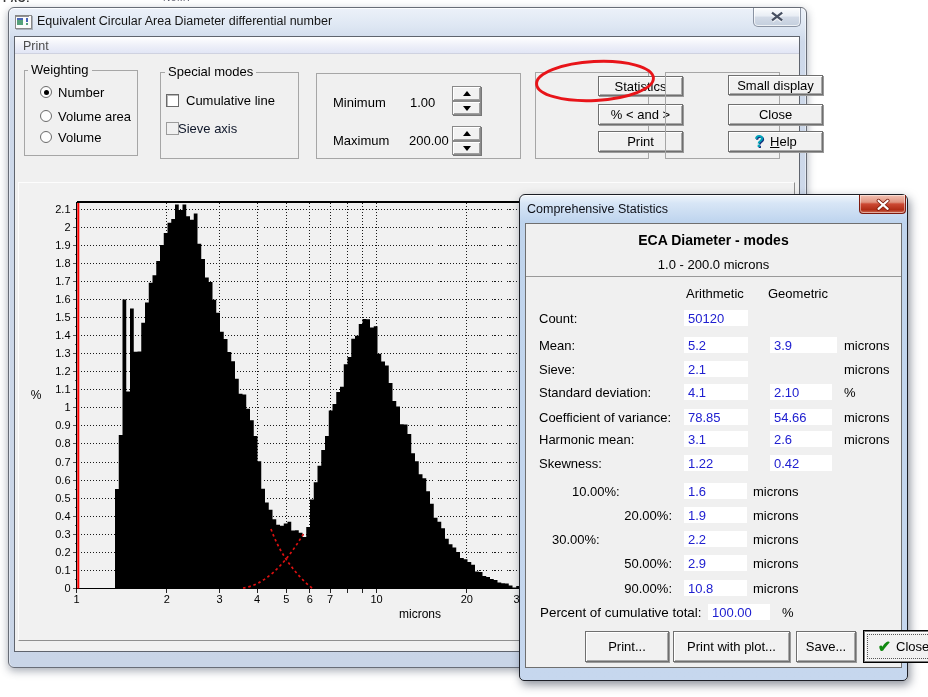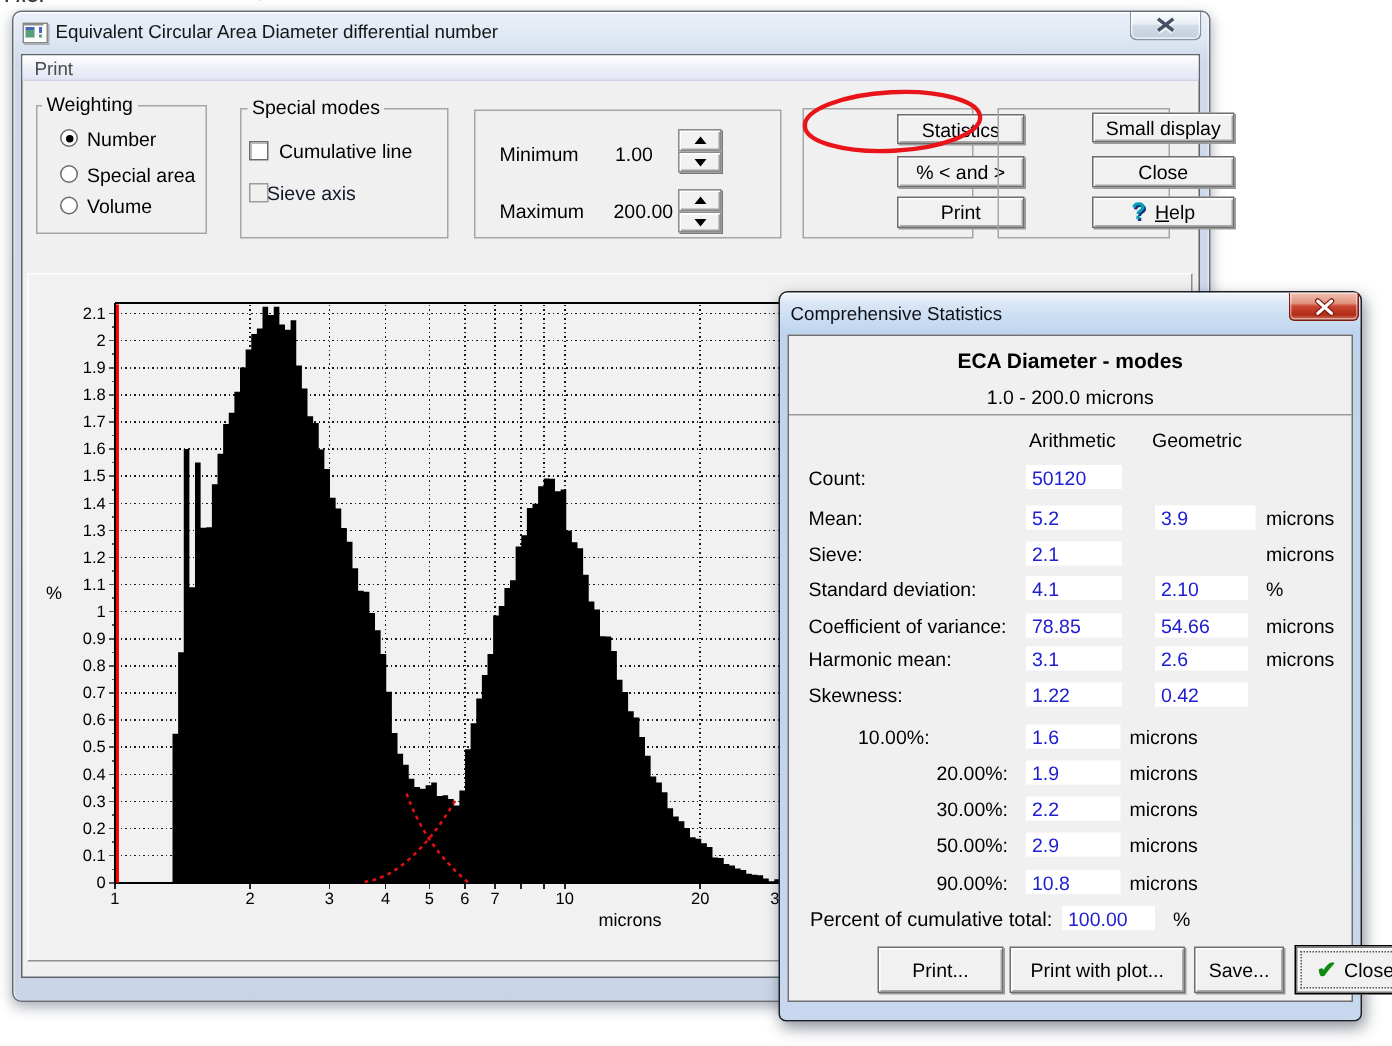--- a/index.html
+++ b/index.html
@@ -54,21 +54,21 @@
 
 <div class="abs" style="left:15px;top:37px;width:784px;height:17px;background:linear-gradient(180deg,#ffffff,#eceef8 60%,#e2e6f5);border-bottom:1px solid #cfd2e0;box-sizing:border-box"></div>
 <div class="abs" style="left:23px;top:39px;font-size:12.5px;color:#4c4c4c">Print</div>
 
 <div class="grp" style="left:24px;top:70px;width:112px;height:84px"></div>
 <div class="glab" style="left:28px;top:62px">Weighting</div>
 <div class="radio" style="left:40px;top:86px"></div>
 <div class="abs" style="left:44px;top:90px;width:5px;height:5px;border-radius:50%;background:#000"></div>
 <div class="abs t13" style="left:58px;top:85px">Number</div>
 <div class="radio" style="left:40px;top:110px"></div>
-<div class="abs t13" style="left:58px;top:109px">Special area</div>
+<div class="abs t13" style="left:58px;top:109px">Volume area</div>
 <div class="radio" style="left:40px;top:131px"></div>
 <div class="abs t13" style="left:58px;top:130px">Volume</div>
 
 <div class="grp" style="left:160px;top:72px;width:137px;height:85px"></div>
 <div class="glab" style="left:165px;top:64px">Special modes</div>
 <div class="chk" style="left:166px;top:94px"></div>
 <div class="abs t13" style="left:186px;top:93px">Cumulative line</div>
 <div class="chk" style="left:166px;top:122px;border-color:#9c9c9c;background:#f0f0f0;box-shadow:none"></div>
 <div class="abs t13" style="left:178px;top:121px;color:#0f172a">Sieve axis</div>
 
@@ -203,21 +203,21 @@
 <div class="abs t13" style="left:844px;top:432px">microns</div>
 <div class="abs t13" style="left:539px;top:456px">Skewness:</div>
 <div class="abs vbox" style="left:684px;top:455px;width:64px">1.22</div>
 <div class="abs vbox" style="left:770px;top:455px;width:62px">0.42</div>
 <div class="abs t13" style="left:572px;top:483.5px;width:120px;text-align:left">10.00%:</div>
 <div class="abs vbox" style="left:684px;top:482.5px;width:63px">1.6</div>
 <div class="abs t13" style="left:753px;top:483.5px">microns</div>
 <div class="abs t13" style="left:552px;top:508px;width:120px;text-align:right">20.00%:</div>
 <div class="abs vbox" style="left:684px;top:507px;width:63px">1.9</div>
 <div class="abs t13" style="left:753px;top:508px">microns</div>
-<div class="abs t13" style="left:552px;top:532px;width:120px;text-align:right">30.00%:</div>
+<div class="abs t13" style="left:552px;top:532px;width:120px;text-align:left">30.00%:</div>
 <div class="abs vbox" style="left:684px;top:531px;width:63px">2.2</div>
 <div class="abs t13" style="left:753px;top:532px">microns</div>
 <div class="abs t13" style="left:552px;top:556px;width:120px;text-align:right">50.00%:</div>
 <div class="abs vbox" style="left:684px;top:555px;width:63px">2.9</div>
 <div class="abs t13" style="left:753px;top:556px">microns</div>
 <div class="abs t13" style="left:552px;top:580.5px;width:120px;text-align:right">90.00%:</div>
 <div class="abs vbox" style="left:684px;top:579.5px;width:63px">10.8</div>
 <div class="abs t13" style="left:753px;top:580.5px">microns</div>
 <div class="abs t13" style="left:540px;top:605px;font-size:13.4px">Percent of cumulative total:</div>
 <div class="abs vbox" style="left:708px;top:604px;width:62px">100.00</div>

